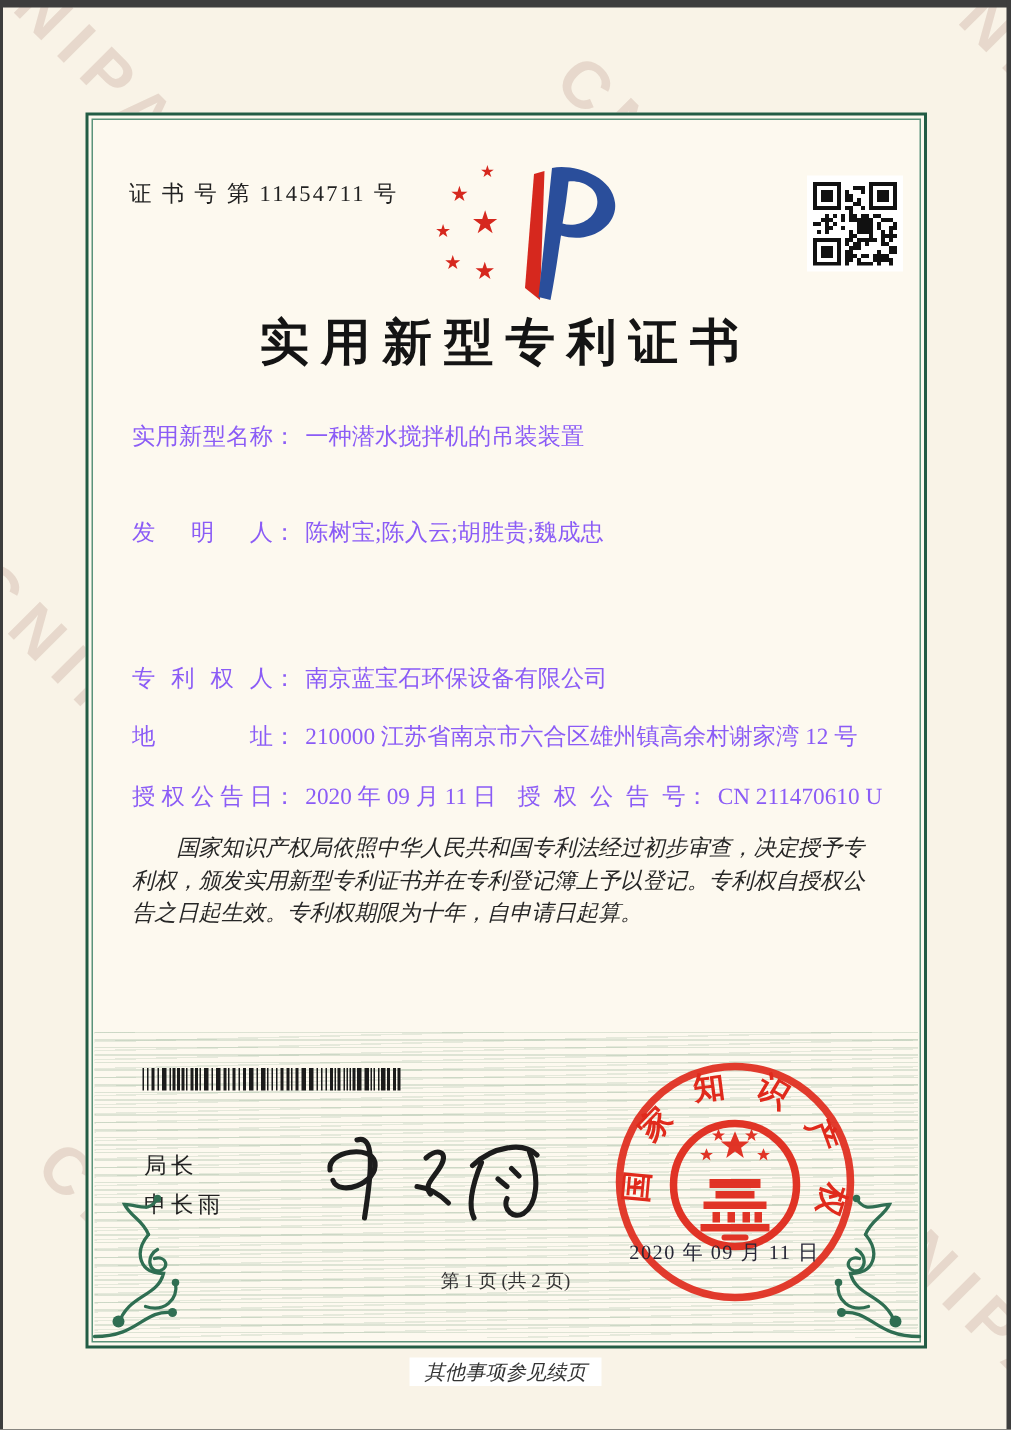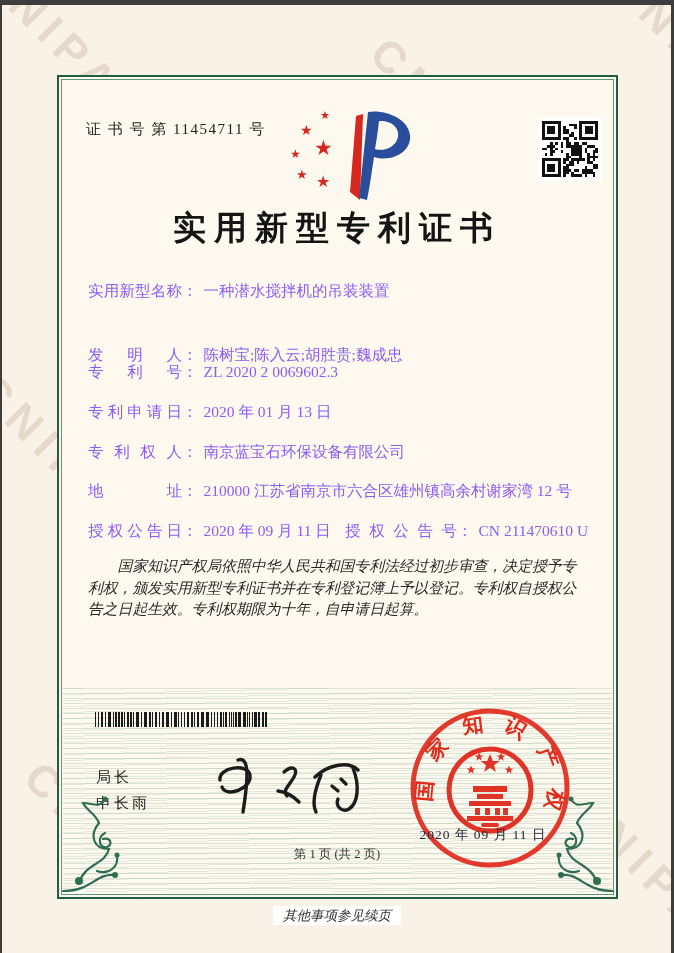--- a/index.html
+++ b/index.html
@@ -237,26 +237,20 @@
     </div>
 
     <div class="title">实用新型专利证书</div>
 
     <div class="frow" style="top:281px;">
       <span class="flabel">实用新型名称</span><span class="fcolon">：</span><span>一种潜水搅拌机的吊装装置</span>
     </div>
     <div class="frow" style="top:305px;margin-top:40px;">
       <span class="flabel">发明人</span><span class="fcolon">：</span><span>陈树宝;陈入云;胡胜贵;魏成忠</span>
     </div>
-    <div class="frow" style="top:362px;">
-      <span class="flabel">专利号</span><span class="fcolon">：</span><span>ZL 2020 2 0069602.3</span>
-    </div>
-    <div class="frow" style="top:402px;">
-      <span class="flabel">专利申请日</span><span class="fcolon">：</span><span>2020 年 01 月 13 日</span>
-    </div>
     <div class="frow" style="top:442px;">
       <span class="flabel">专利权人</span><span class="fcolon">：</span><span>南京蓝宝石环保设备有限公司</span>
     </div>
     <div class="frow" style="top:481px;">
       <span class="flabel">地址</span><span class="fcolon">：</span><span>210000 江苏省南京市六合区雄州镇高余村谢家湾 12 号</span>
     </div>
     <div class="frow" style="top:521px;">
       <span class="flabel">授权公告日</span><span class="fcolon">：</span><span>2020 年 09 月 11 日</span>
       <span class="grant2">
         <span class="glabel">授权公告号</span><span class="fcolon">：</span><span>CN 211470610 U</span>

